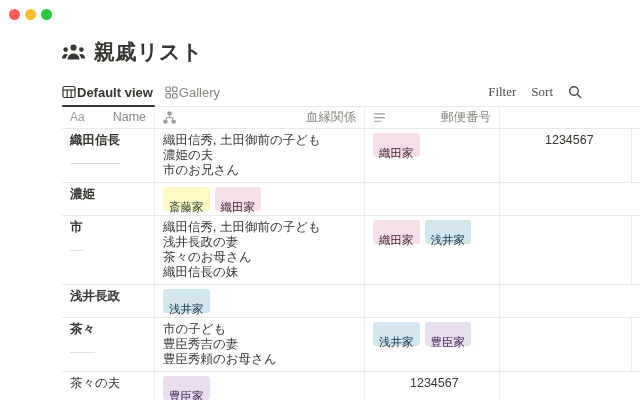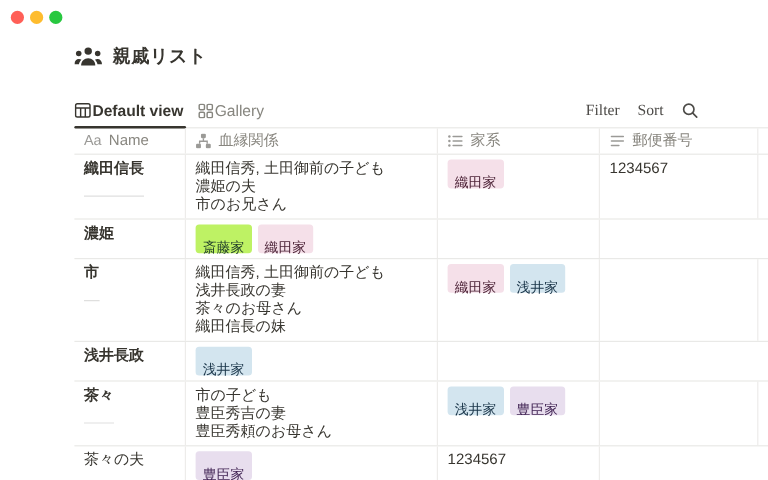--- a/index.html
+++ b/index.html
@@ -6,21 +6,21 @@
   html,body { width:640px; height:400px; }
   body {
     font-family:"Liberation Sans","DejaVu Sans",sans-serif;
     background:#ffffff; color:#37352f; overflow:hidden; position:relative;
   }
   
   .tlights { position:absolute; top:9px; left:9px; display:flex; gap:5px; }
   .tlight { width:11px; height:11px; border-radius:50%; }
   
   .page-header { position:absolute; left:62px; top:38px; display:flex; align-items:center; gap:9px; }
-  .page-title { font-size:15px; font-weight:700; color:#37352f; letter-spacing:0.5px; }
+  .page-title { font-size:21px; font-weight:700; color:#37352f; letter-spacing:0.5px; }
   
   .tabbar { position:absolute; left:62px; right:0; top:78px; height:29px;
             border-bottom:1px solid #e9e9e7; display:flex; align-items:stretch; gap:4px; }
   .tab { display:flex; align-items:center; gap:1px; padding:0 8px 0 0; font-size:13px;
          color:#87867f; cursor:pointer; position:relative; }
   .tab.active { color:#37352f; font-weight:700; }
   .tab.active::after { content:""; position:absolute; left:0; right:6px; bottom:-1px;
                        height:2px; background:#37352f; border-radius:1px; }
   .tab .vicon { display:flex; }
   
@@ -29,29 +29,29 @@
   .tool-btn { font-size:13px; color:#4d4b48; cursor:pointer;font-family:Liberation Serif, serif; }
   .search-btn { display:flex; align-items:center; cursor:pointer; }
   
   .dbtable { position:absolute; left:62px; top:107px; width:578px; }
   .trow { display:grid; grid-template-columns:93px 210px 135px 132px 1fr;
           border-bottom:1px solid #e9e9e7; }
   .tcell { padding:4px 8px; font-size:12.5px; line-height:15px;
            border-right:1px solid #edecea; overflow:hidden; }
   .tcell:last-child { border-right:none; }
   .thead .tcell { color:#88867f; display:flex; align-items:center; gap:6px;
-                  padding:3px 8px; font-size:12.5px; white-space:nowrap; }
+                  padding:3px 8px; font-size:12.5px; white-space:nowrap;justify-content:space-between; }
   .aa-glyph { font-size:12px; color:#9b9a97; }
   .name-text { font-weight:700; border-bottom:1px solid rgba(55,53,47,0.16);
                padding-bottom:16px; cursor:pointer; }
   .relation-text { white-space:pre-line; color:#37352f; }
   .tags-wrap { display:flex; flex-wrap:wrap; gap:5px; align-content:flex-start; }
   .tag { display:inline-block; height:17px; line-height:17px; padding:12px 6px;
          border-radius:3px; font-size:11.5px; white-space:nowrap; cursor:pointer; }
-  .postal-text { color:#37352f; }
+  .postal-text { color:#37352f;margin-left:37px; }
   .hicon { flex:0 0 auto; display:flex; }
   svg { display:block; }
 </style>
 </head>
 <body>
 
 <div class="tlights">
   <span class="tlight" style="background: rgb(255, 95, 87);"></span>
   <span class="tlight" style="background: rgb(254, 188, 46);"></span>
   <span class="tlight" style="background: rgb(40, 200, 64);"></span>
@@ -123,33 +123,20 @@
           <rect x="0.4" y="9.5" width="4.4" height="4" rx="1"></rect>
           <rect x="9.2" y="9.5" width="4.4" height="4" rx="1"></rect>
           <path d="M6.4 4.5h1.2v2.1h3.4v2.9H9.8V7.8H4.2v1.7H3V6.6h3.4z"></path>
         </svg>
       </span>
       <span>血縁関係</span>
     </div>
     <div class="tcell">
       <span class="hicon">
         <svg width="13" height="13" viewBox="0 0 14 14" fill="#9b9a97">
-          <circle cx="1.6" cy="3" r="1.1"></circle>
-            <rect x="4.3" y="2.4" width="9.2" height="1.3" rx="0.65"></rect>
-          <circle cx="1.6" cy="7" r="1.1"></circle>
-            <rect x="4.3" y="6.4" width="9.2" height="1.3" rx="0.65"></rect>
-          <circle cx="1.6" cy="11" r="1.1"></circle>
-            <rect x="4.3" y="10.4" width="9.2" height="1.3" rx="0.65"></rect>
-        </svg>
-      </span>
-      <span>家系</span>
-    </div>
-    <div class="tcell">
-      <span class="hicon">
-        <svg width="13" height="13" viewBox="0 0 14 14" fill="#9b9a97">
           <rect x="1" y="2.4" width="12" height="1.3" rx="0.65"></rect>
           <rect x="1" y="6.4" width="12" height="1.3" rx="0.65"></rect>
           <rect x="1" y="10.4" width="8" height="1.3" rx="0.65"></rect>
         </svg>
       </span>
       <span>郵便番号</span>
     </div>
     <div class="tcell"></div>
   </div>
 
@@ -161,21 +148,21 @@
     <div class="tcell tags-wrap">
       <span class="tag" style="background: rgb(245, 224, 233); color: rgb(76, 35, 55);">織田家</span>
     </div>
     <div class="tcell postal-text">1234567</div>
     <div class="tcell"></div>
   </div>
 
   <div class="trow">
     <div class="tcell"><span class="name-text">濃姫</span></div>
     <div class="tcell tags-wrap">
-      <span class="tag" style="background: #bef264; color: rgb(28, 56, 41);">斎藤家</span>
+      <span class="tag" style="background: #fef9c3; color: rgb(28, 56, 41);">斎藤家</span>
       <span class="tag" style="background: rgb(245, 224, 233); color: rgb(76, 35, 55);">織田家</span>
     </div>
     <div class="tcell postal-text"></div>
     <div class="tcell"></div>
   </div>
 
   <div class="trow">
     <div class="tcell"><span class="name-text">市</span></div>
     <div class="tcell relation-text">織田信秀, 土田御前の子ども
 浅井長政の妻

